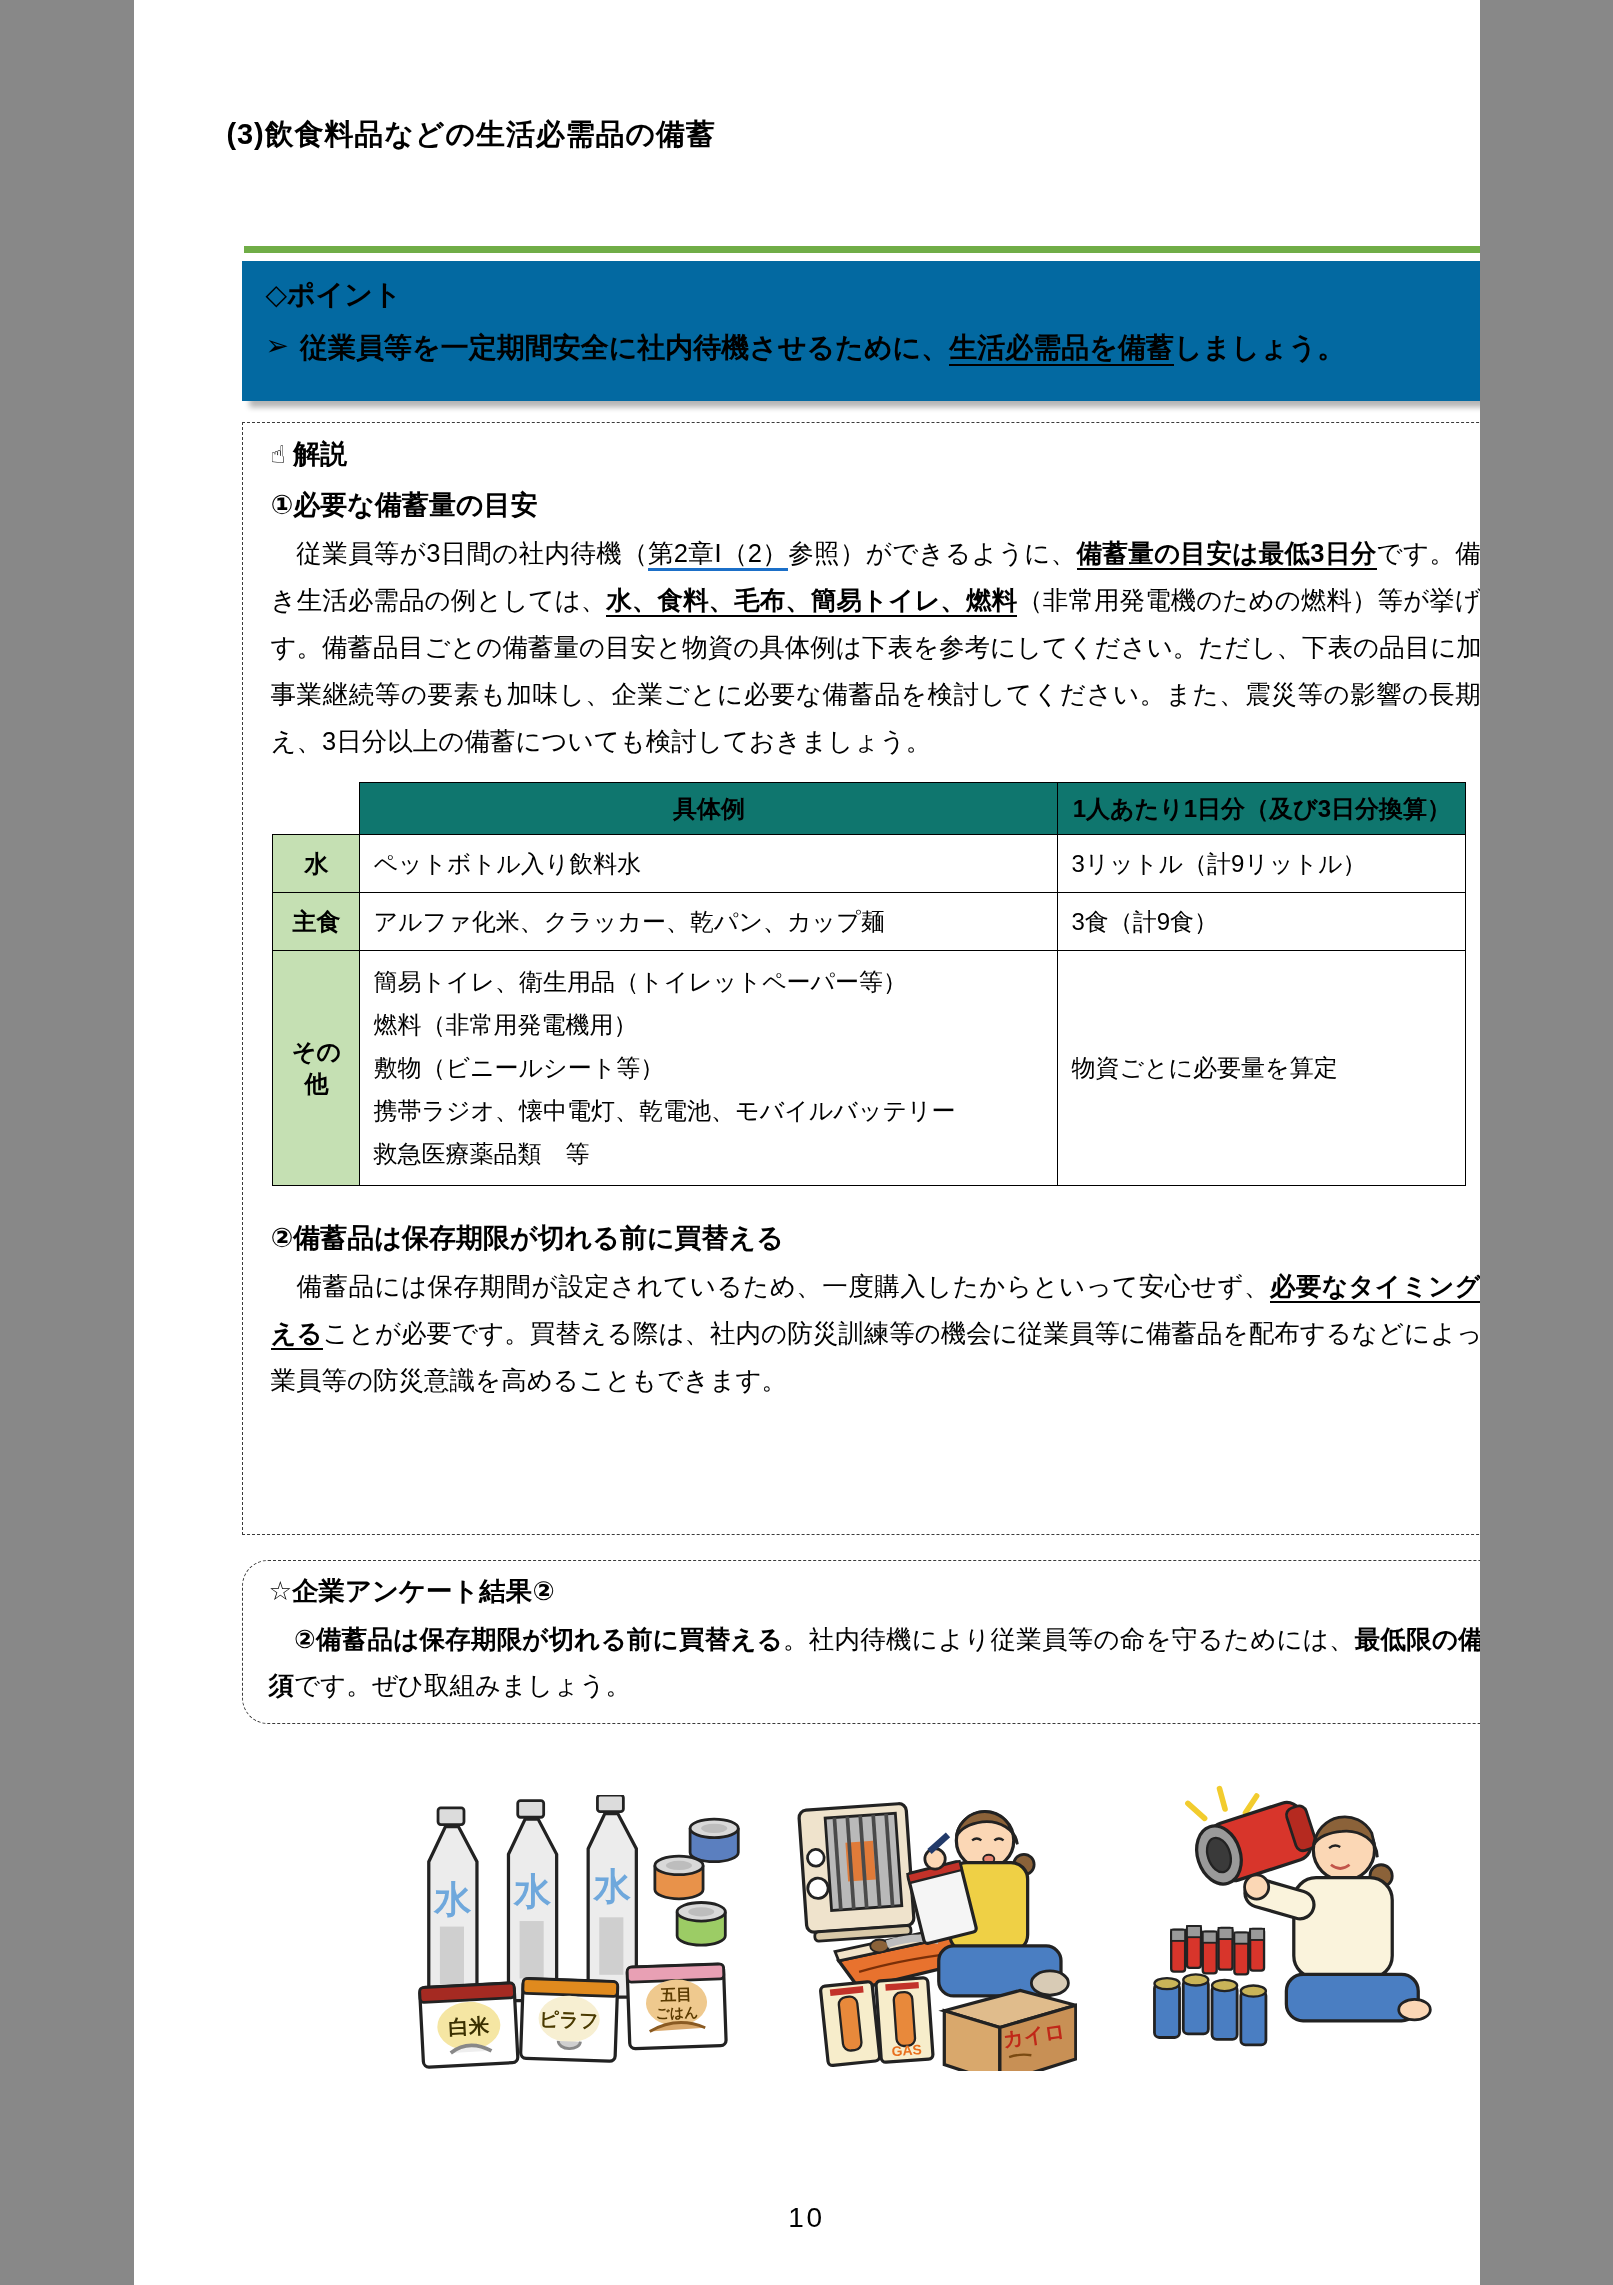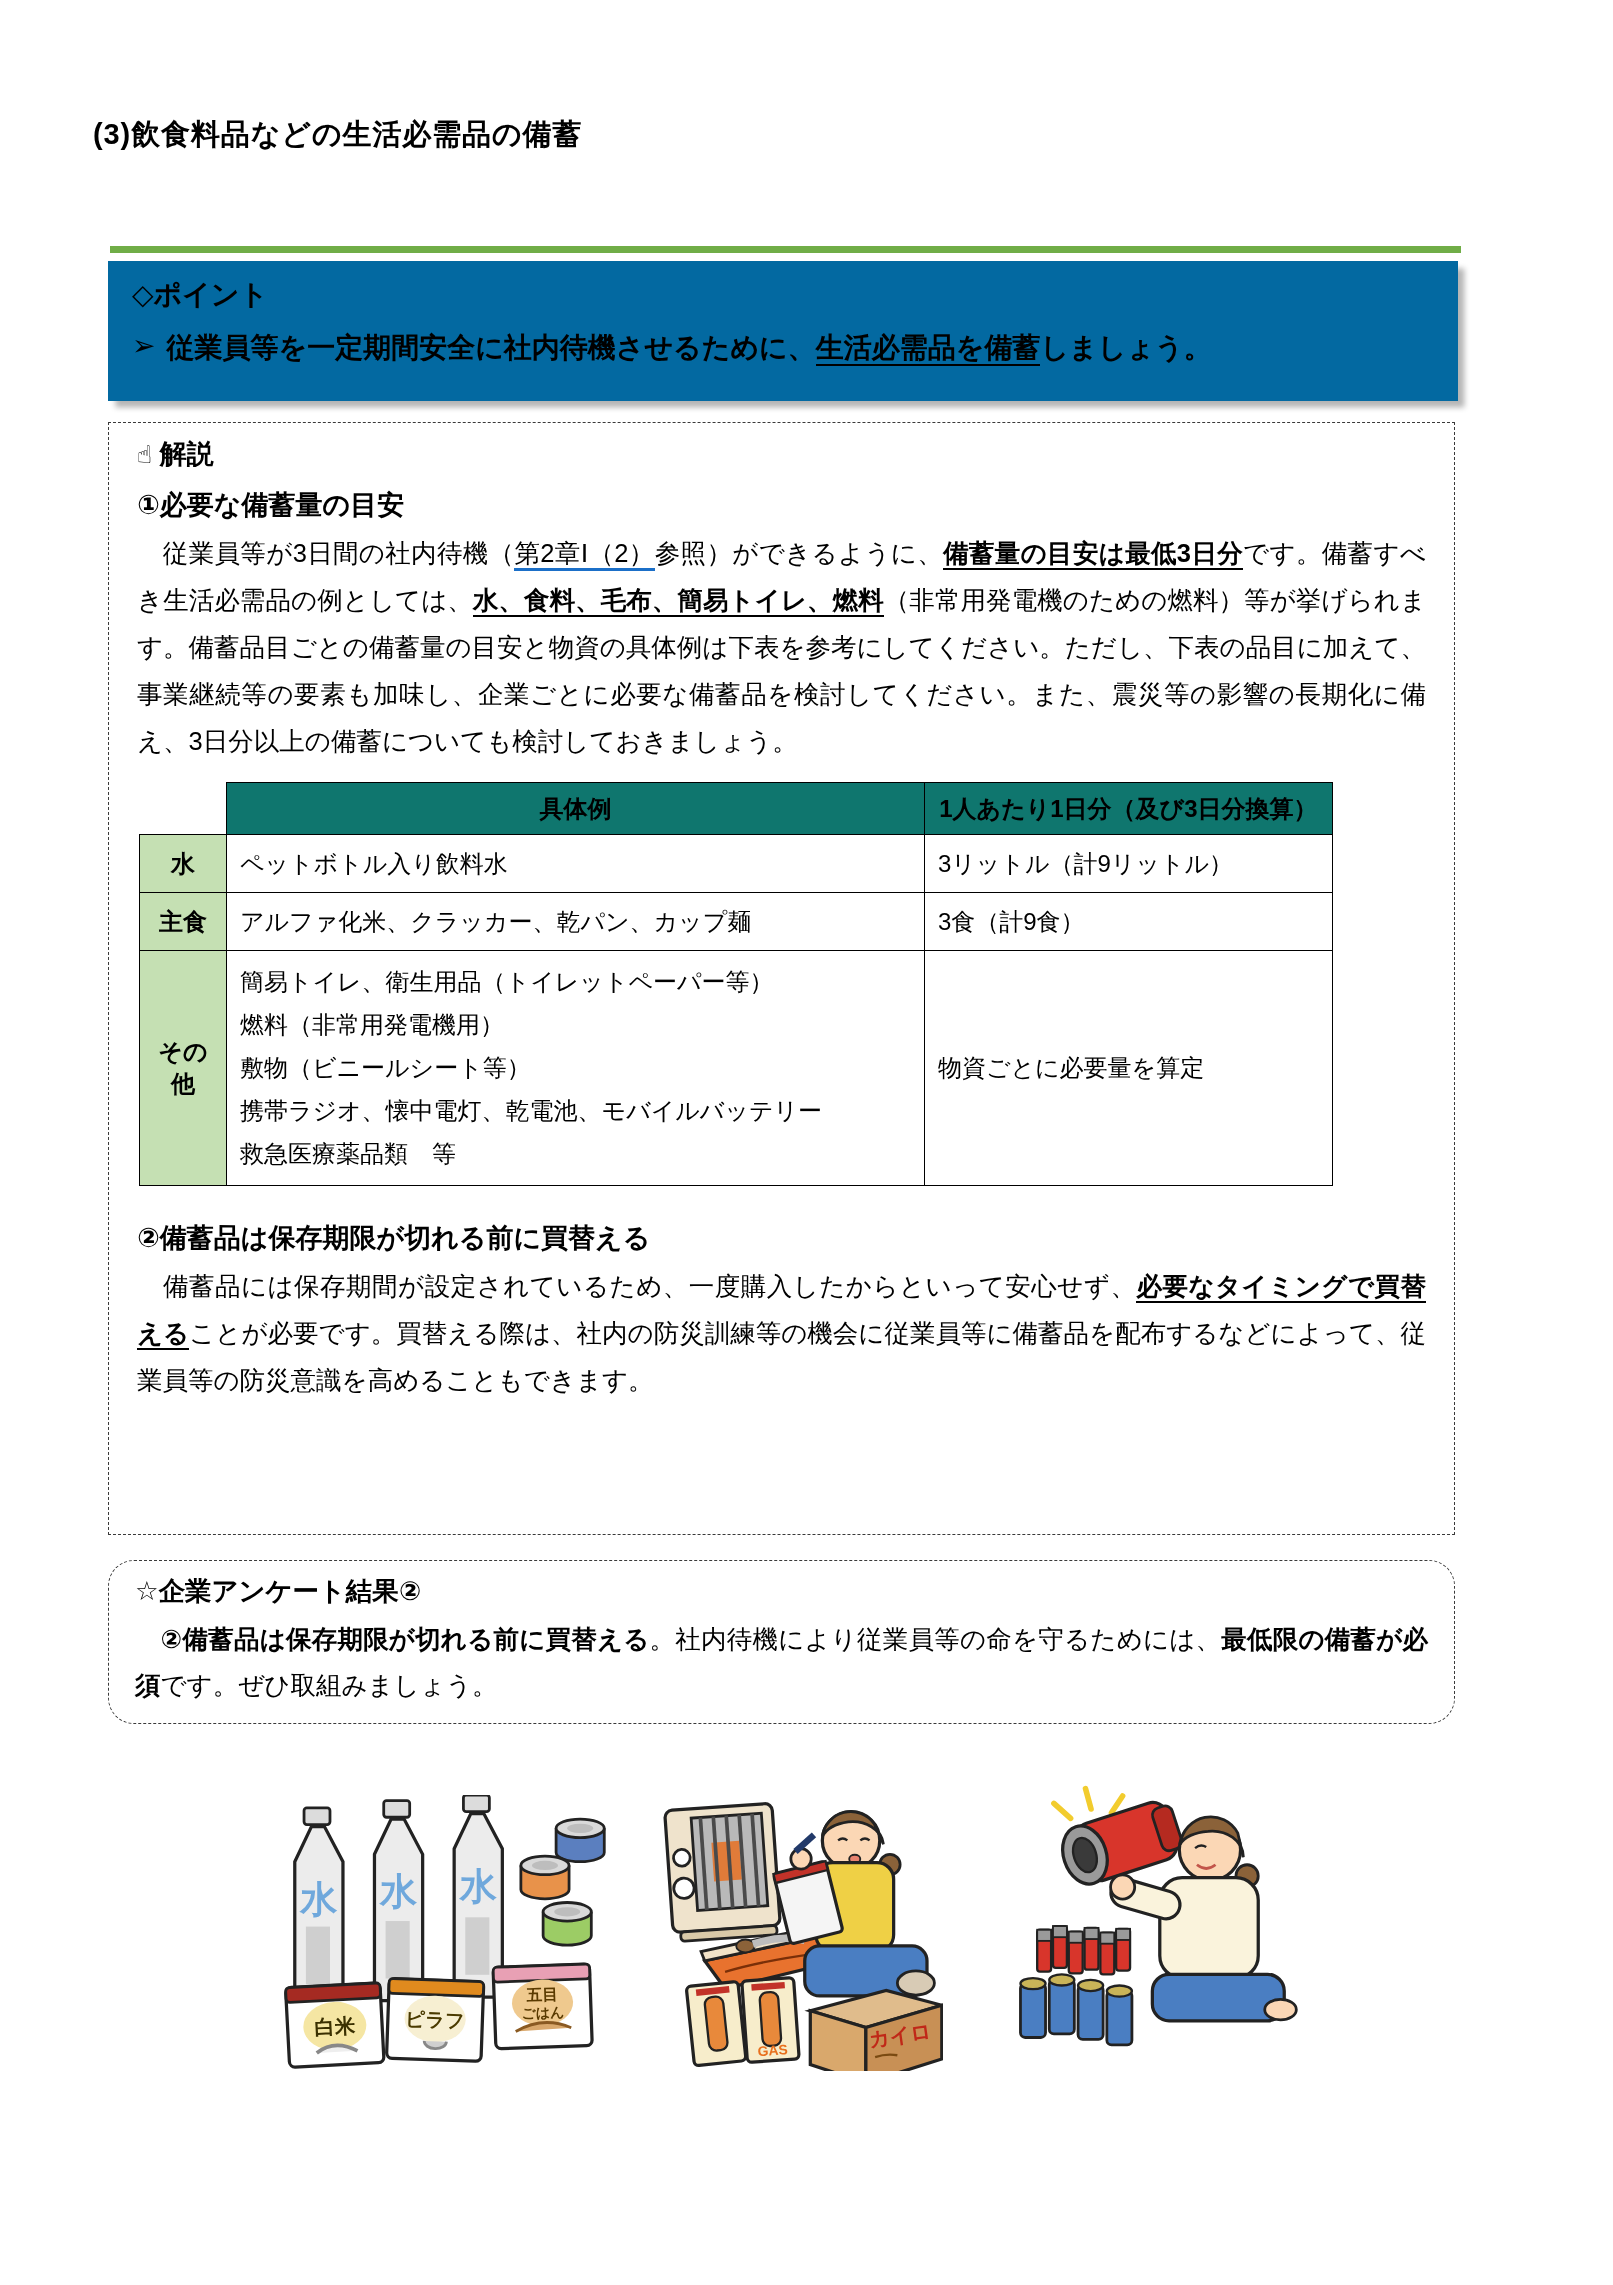--- a/index.html
+++ b/index.html
@@ -1,17 +1,17 @@
 <!DOCTYPE html>
 <html style="font-size:15px"><head>
 <meta charset="utf-8">
 <style>
   html,body{margin:0;padding:0;background:#888;}
   .page{
-    position:relative;width:1613px;height:2286px;background:#ffffff;
+    position:relative;width:1346px;height:2286px;background:#ffffff;
     font-family:"Liberation Sans","DejaVu Sans",sans-serif;color:#000;
     margin:0 auto;overflow:hidden;
   }
   
   .title{position:absolute;left:93px;top:115px;font-size:29px;font-weight:bold;letter-spacing:0.9px;}
   .green-rule{position:absolute;left:110px;top:246px;width:1351px;height:7.4px;background:#70AD47;}
   
   .point-box{position:absolute;left:108px;top:261px;width:1350px;height:140px;background:#0369a1;
     box-shadow:7.4px 7.4px 5.6px #b5b5b5;box-sizing:border-box;padding:15px 24px;}
   .point-heading{font-size:28px;font-weight:bold;}
@@ -303,14 +303,15 @@
         <rect x="31" y="0" width="27" height="58" rx="5" fill="#4A7EC2" stroke="#222" stroke-width="3"></rect>
         <ellipse cx="44.5" cy="0" rx="13.5" ry="6" fill="#C9B458" stroke="#222" stroke-width="2.5"></ellipse>
         <rect x="62" y="6" width="27" height="58" rx="5" fill="#4A7EC2" stroke="#222" stroke-width="3"></rect>
         <ellipse cx="75.5" cy="6" rx="13.5" ry="6" fill="#C9B458" stroke="#222" stroke-width="2.5"></ellipse>
         <rect x="93" y="12" width="27" height="58" rx="5" fill="#4A7EC2" stroke="#222" stroke-width="3"></rect>
         <ellipse cx="106.5" cy="12" rx="13.5" ry="6" fill="#C9B458" stroke="#222" stroke-width="2.5"></ellipse>
       </g>
     </g>
   </svg>
 
+  <div class="page-number">10</div>
 </div>
 
 
 </body></html>

